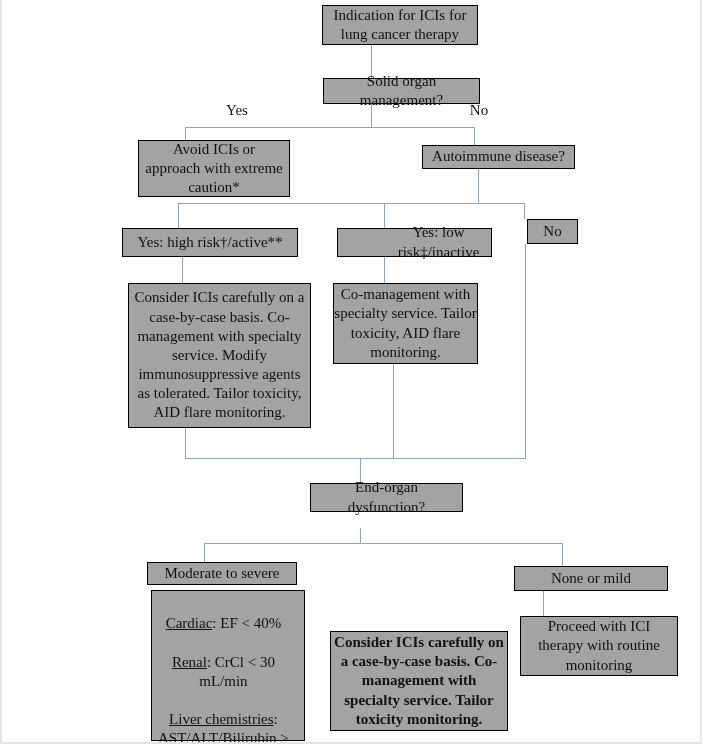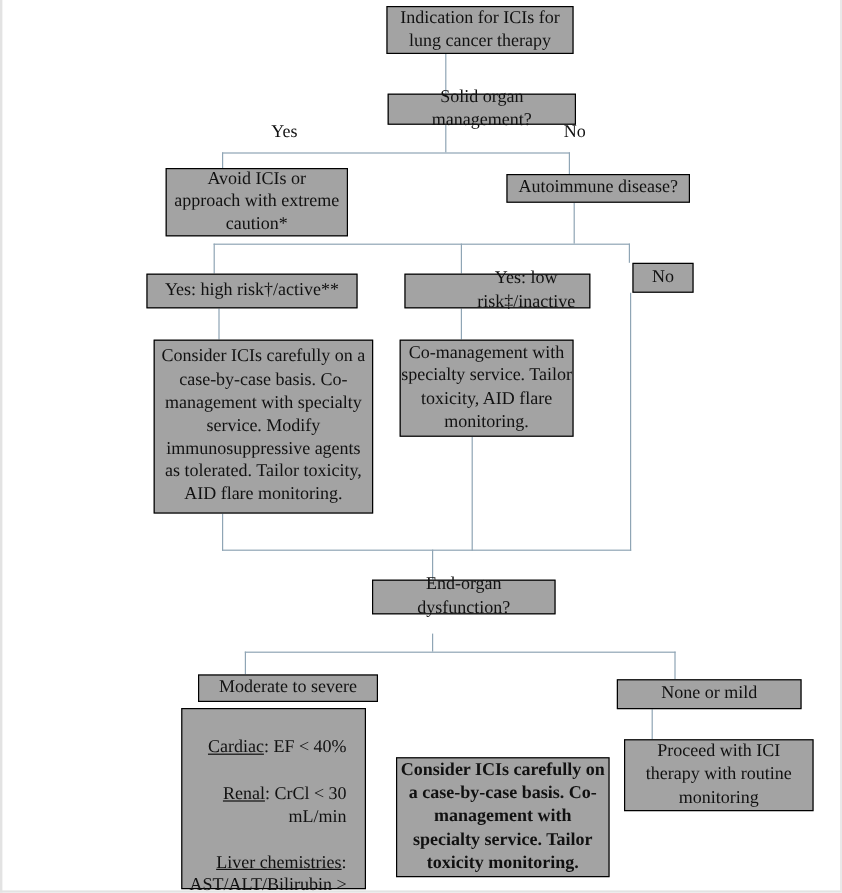--- a/index.html
+++ b/index.html
@@ -26,21 +26,21 @@
     text-align:center;
     font-size:15px;
     line-height:1.28;
     white-space:pre-line;
     z-index:2;
     margin-left:28px;
   }
   .box.left-align{
     justify-content:flex-start;
     align-items:flex-start;
-    text-align:right;
+    text-align:center;
     padding:4px 6px;
   }
   .flabel{
     position:absolute;
     font-size:15px;
     text-align:center;
     z-index:2;
     background:transparent;
   }
   .line{
@@ -135,21 +135,21 @@
 specialty service. Tailor
 toxicity, AID flare
 monitoring.</span>
   </div>
 
   <div class="box" style="left:280px;top:483px;width:153px;height:29px;">
     <span>End-organ
 dysfunction?</span>
   </div>
 
-  <div class="box" style="left:135px;top:562px;width:150px;height:23px;">
+  <div class="box" style="left:117px;top:562px;width:150px;height:23px;">
     <span>Moderate to severe</span>
   </div>
 
   <div class="box left-align" style="left:121px;top:590px;width:154px;height:151px;">
     <div>
       <span class="criteria-item"><span class="term">Cardiac</span><span>: EF &lt; 40%</span></span>
       <span class="criteria-item"><span class="term">Renal</span><span>: CrCl &lt; 30
 mL/min</span></span>
       <span class="criteria-item"><span class="term">Liver chemistries</span><span>:
 AST/ALT/Bilirubin &gt;

